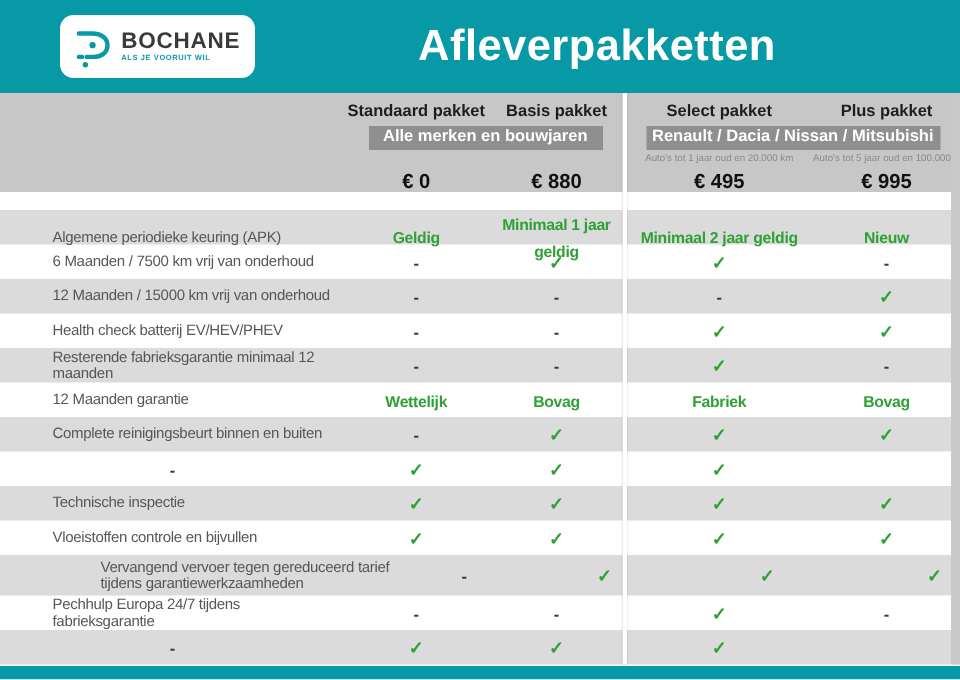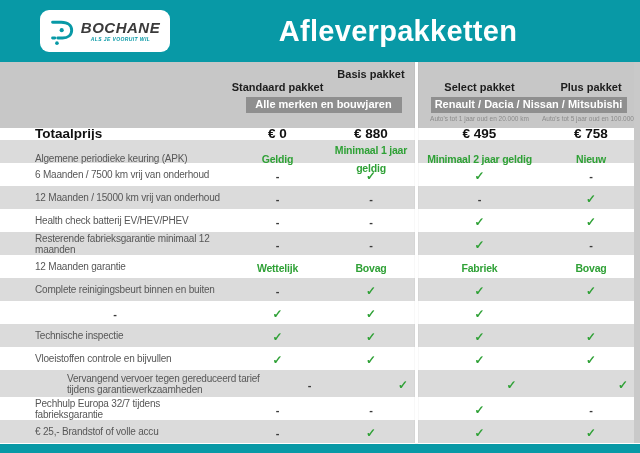--- a/index.html
+++ b/index.html
@@ -9,21 +9,21 @@
     -webkit-font-smoothing:antialiased;
   }
 
   
   .topbar { position:absolute; top:0; left:0; width:640px; height:62px;
     background:#0899a6; display:flex; align-items:center; }
   .logo-card { margin-left:40px; width:130px; height:42px; background:#fff;
     border-radius:9px; display:flex; align-items:center; justify-content:center;
     gap:5px; flex:0 0 auto; }
   .logo-mark { width:26px; height:32px; flex:0 0 auto; }
-  .logo-text { display:flex; flex-direction:column; align-items:center;font-style:italic; }
+  .logo-text { display:flex; flex-direction:column; align-items:flex-start; }
   .logo-name { font-size:15px; font-weight:bold; color:#3a3a3a;
     letter-spacing:0.5px; line-height:15px; }
   .logo-tagline { font-size:5px; font-weight:bold; color:#0899a6;
     letter-spacing:0.4px; margin-top:1px; }
   .main-title { flex:1 1 auto; text-align:center; color:#ffffff;
     font-size:29px; font-weight:bold; letter-spacing:0.3px; padding-right:14px; }
 
   
   .grid { display:grid; grid-template-columns:230px 95px 92px 125px 98px; }
 
@@ -83,39 +83,38 @@
       <div class="logo-text">
         <div class="logo-name">BOCHANE</div>
         <div class="logo-tagline">ALS JE VOORUIT WIL</div>
       </div>
     </div>
     <div class="main-title">Afleverpakketten</div>
   </div>
 
   <div class="head-block">
     <div class="grid" id="pkg-names">
+        <div class="pkg-name" style="grid-column: 2;">Standaard pakket</div>
         <div class="pkg-name" style="grid-column: 3;">Basis pakket</div>
-        <div class="pkg-name" style="grid-column: 2;">Standaard pakket</div>
         <div class="pkg-name" style="grid-column: 4;">Select pakket</div>
         <div class="pkg-name" style="grid-column: 5;">Plus pakket</div>
       </div>
     <div class="grid badge-row">
       <div class="badge badge-left">Alle merken en bouwjaren</div>
       <div class="badge badge-right">Renault / Dacia / Nissan / Mitsubishi</div>
     </div>
     <div class="grid subnote-row">
       <div class="subnote subnote-select">Auto's tot 1 jaar oud en 20.000 km</div>
       <div class="subnote subnote-plus">Auto's tot 5 jaar oud en 100.000 km</div>
     </div>
     <div class="grid totals-row" id="totals-row">
-      <div class="total-label">Totaalprijs</div>
     <div class="price" style="grid-column: 2;">€ 0</div>
         <div class="price" style="grid-column: 3;">€ 880</div>
         <div class="price" style="grid-column: 4;">€ 495</div>
-        <div class="price" style="grid-column: 5;">€ 758</div>
+        <div class="price" style="grid-column: 5;">€ 995</div>
       </div>
   </div>
 
   <div class="rows" id="feature-rows">
       <div class="grid frow shade">
         <div class="flabel">Algemene periodieke keuring (APK)</div>
         <div class="cell"><span class="gtext">Geldig</span></div>
         <div class="cell"><span class="gtext">Minimaal 1 jaar geldig</span></div>
         <div class="cell"><span class="gtext">Minimaal 2 jaar geldig</span></div>
         <div class="cell"><span class="gtext">Nieuw</span></div>
@@ -183,28 +182,27 @@
         <div class="cell"><span class="check">✓</span></div>
       </div>
       <div class="grid frow shade tall">
         <div class="flabel">Vervangend vervoer tegen gereduceerd tarief tijdens garantiewerkzaamheden</div>
         <div class="cell"><span class="dash">-</span></div>
         <div class="cell"><span class="check">✓</span></div>
         <div class="cell"><span class="check">✓</span></div>
         <div class="cell"><span class="check">✓</span></div>
       </div>
       <div class="grid frow">
-        <div class="flabel">Pechhulp Europa 32/7 tijdens fabrieksgarantie</div>
-        <div class="cell"><span class="dash">-</span></div>
-        <div class="cell"><span class="dash">-</span></div>
-        <div class="cell"><span class="check">✓</span></div>
-        <div class="cell"><span class="dash">-</span></div>
-      </div>
-      <div class="grid frow shade">
-        <div class="flabel">€ 25,- Brandstof of volle accu</div>
+        <div class="flabel">Pechhulp Europa 24/7 tijdens fabrieksgarantie</div>
+        <div class="cell"><span class="dash">-</span></div>
+        <div class="cell"><span class="dash">-</span></div>
+        <div class="cell"><span class="check">✓</span></div>
+        <div class="cell"><span class="dash">-</span></div>
+      </div>
+      <div class="grid frow shade">
         <div class="cell"><span class="dash">-</span></div>
         <div class="cell"><span class="check">✓</span></div>
         <div class="cell"><span class="check">✓</span></div>
         <div class="cell"><span class="check">✓</span></div>
       </div>
     </div>
 
   <div class="col-divider"></div>
   <div class="right-shade"></div>
   <div class="bottombar"></div>

